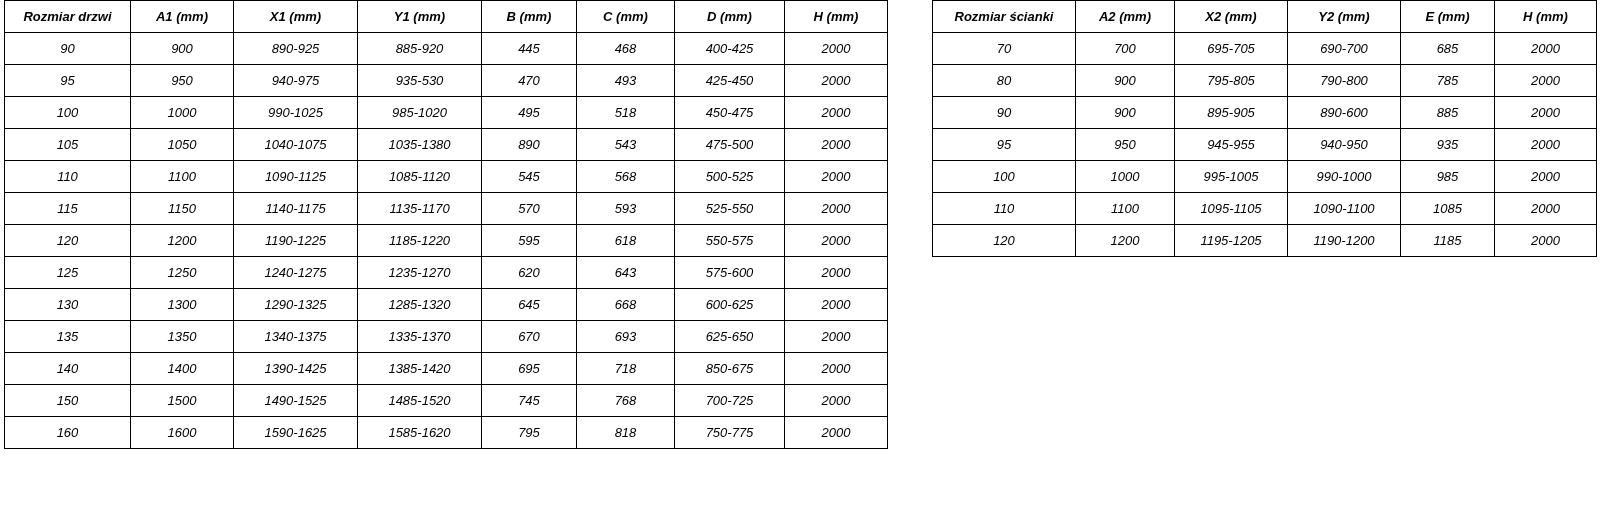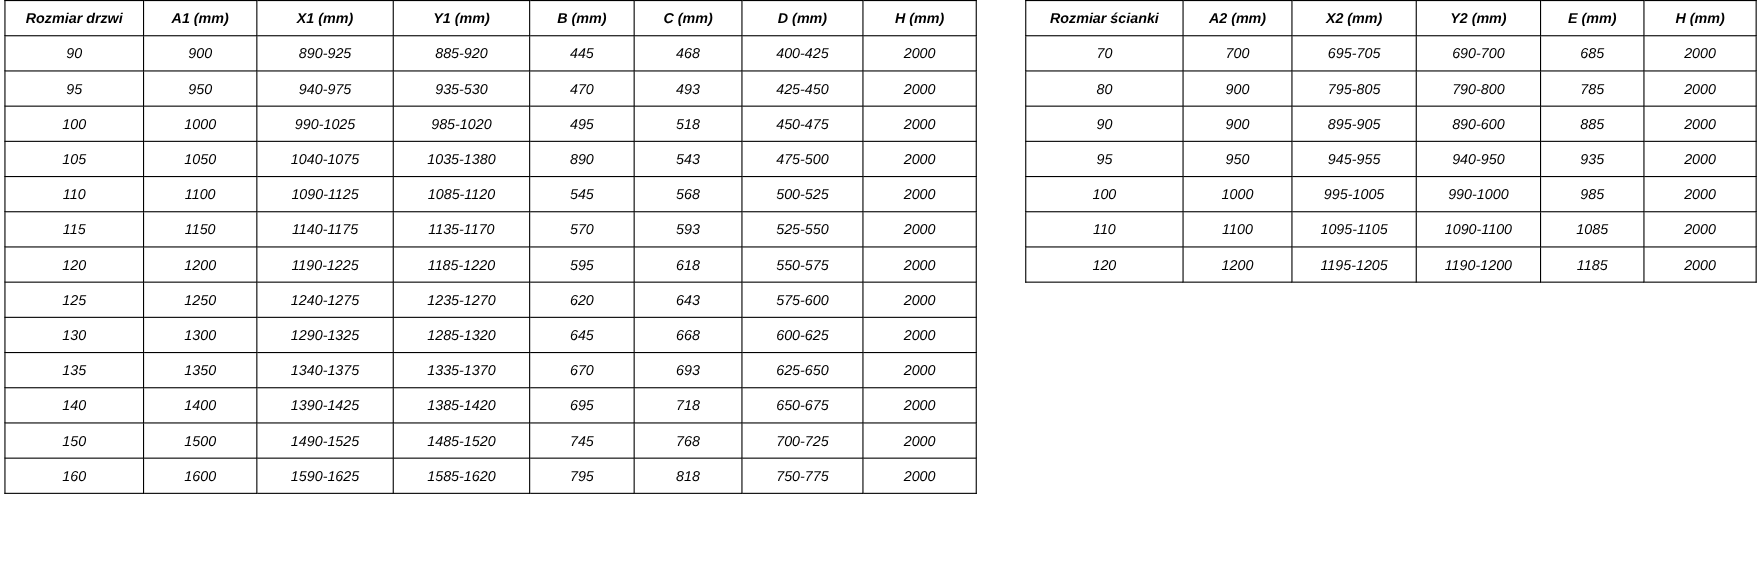--- a/index.html
+++ b/index.html
@@ -198,21 +198,21 @@
           <td>625-650</td>
           <td>2000</td>
         </tr>
         <tr>
           <td>140</td>
           <td>1400</td>
           <td>1390-1425</td>
           <td>1385-1420</td>
           <td>695</td>
           <td>718</td>
-          <td>650-675</td>
+          <td>850-675</td>
           <td>2000</td>
         </tr>
         <tr>
           <td>150</td>
           <td>1500</td>
           <td>1490-1525</td>
           <td>1485-1520</td>
           <td>745</td>
           <td>768</td>
           <td>700-725</td>

